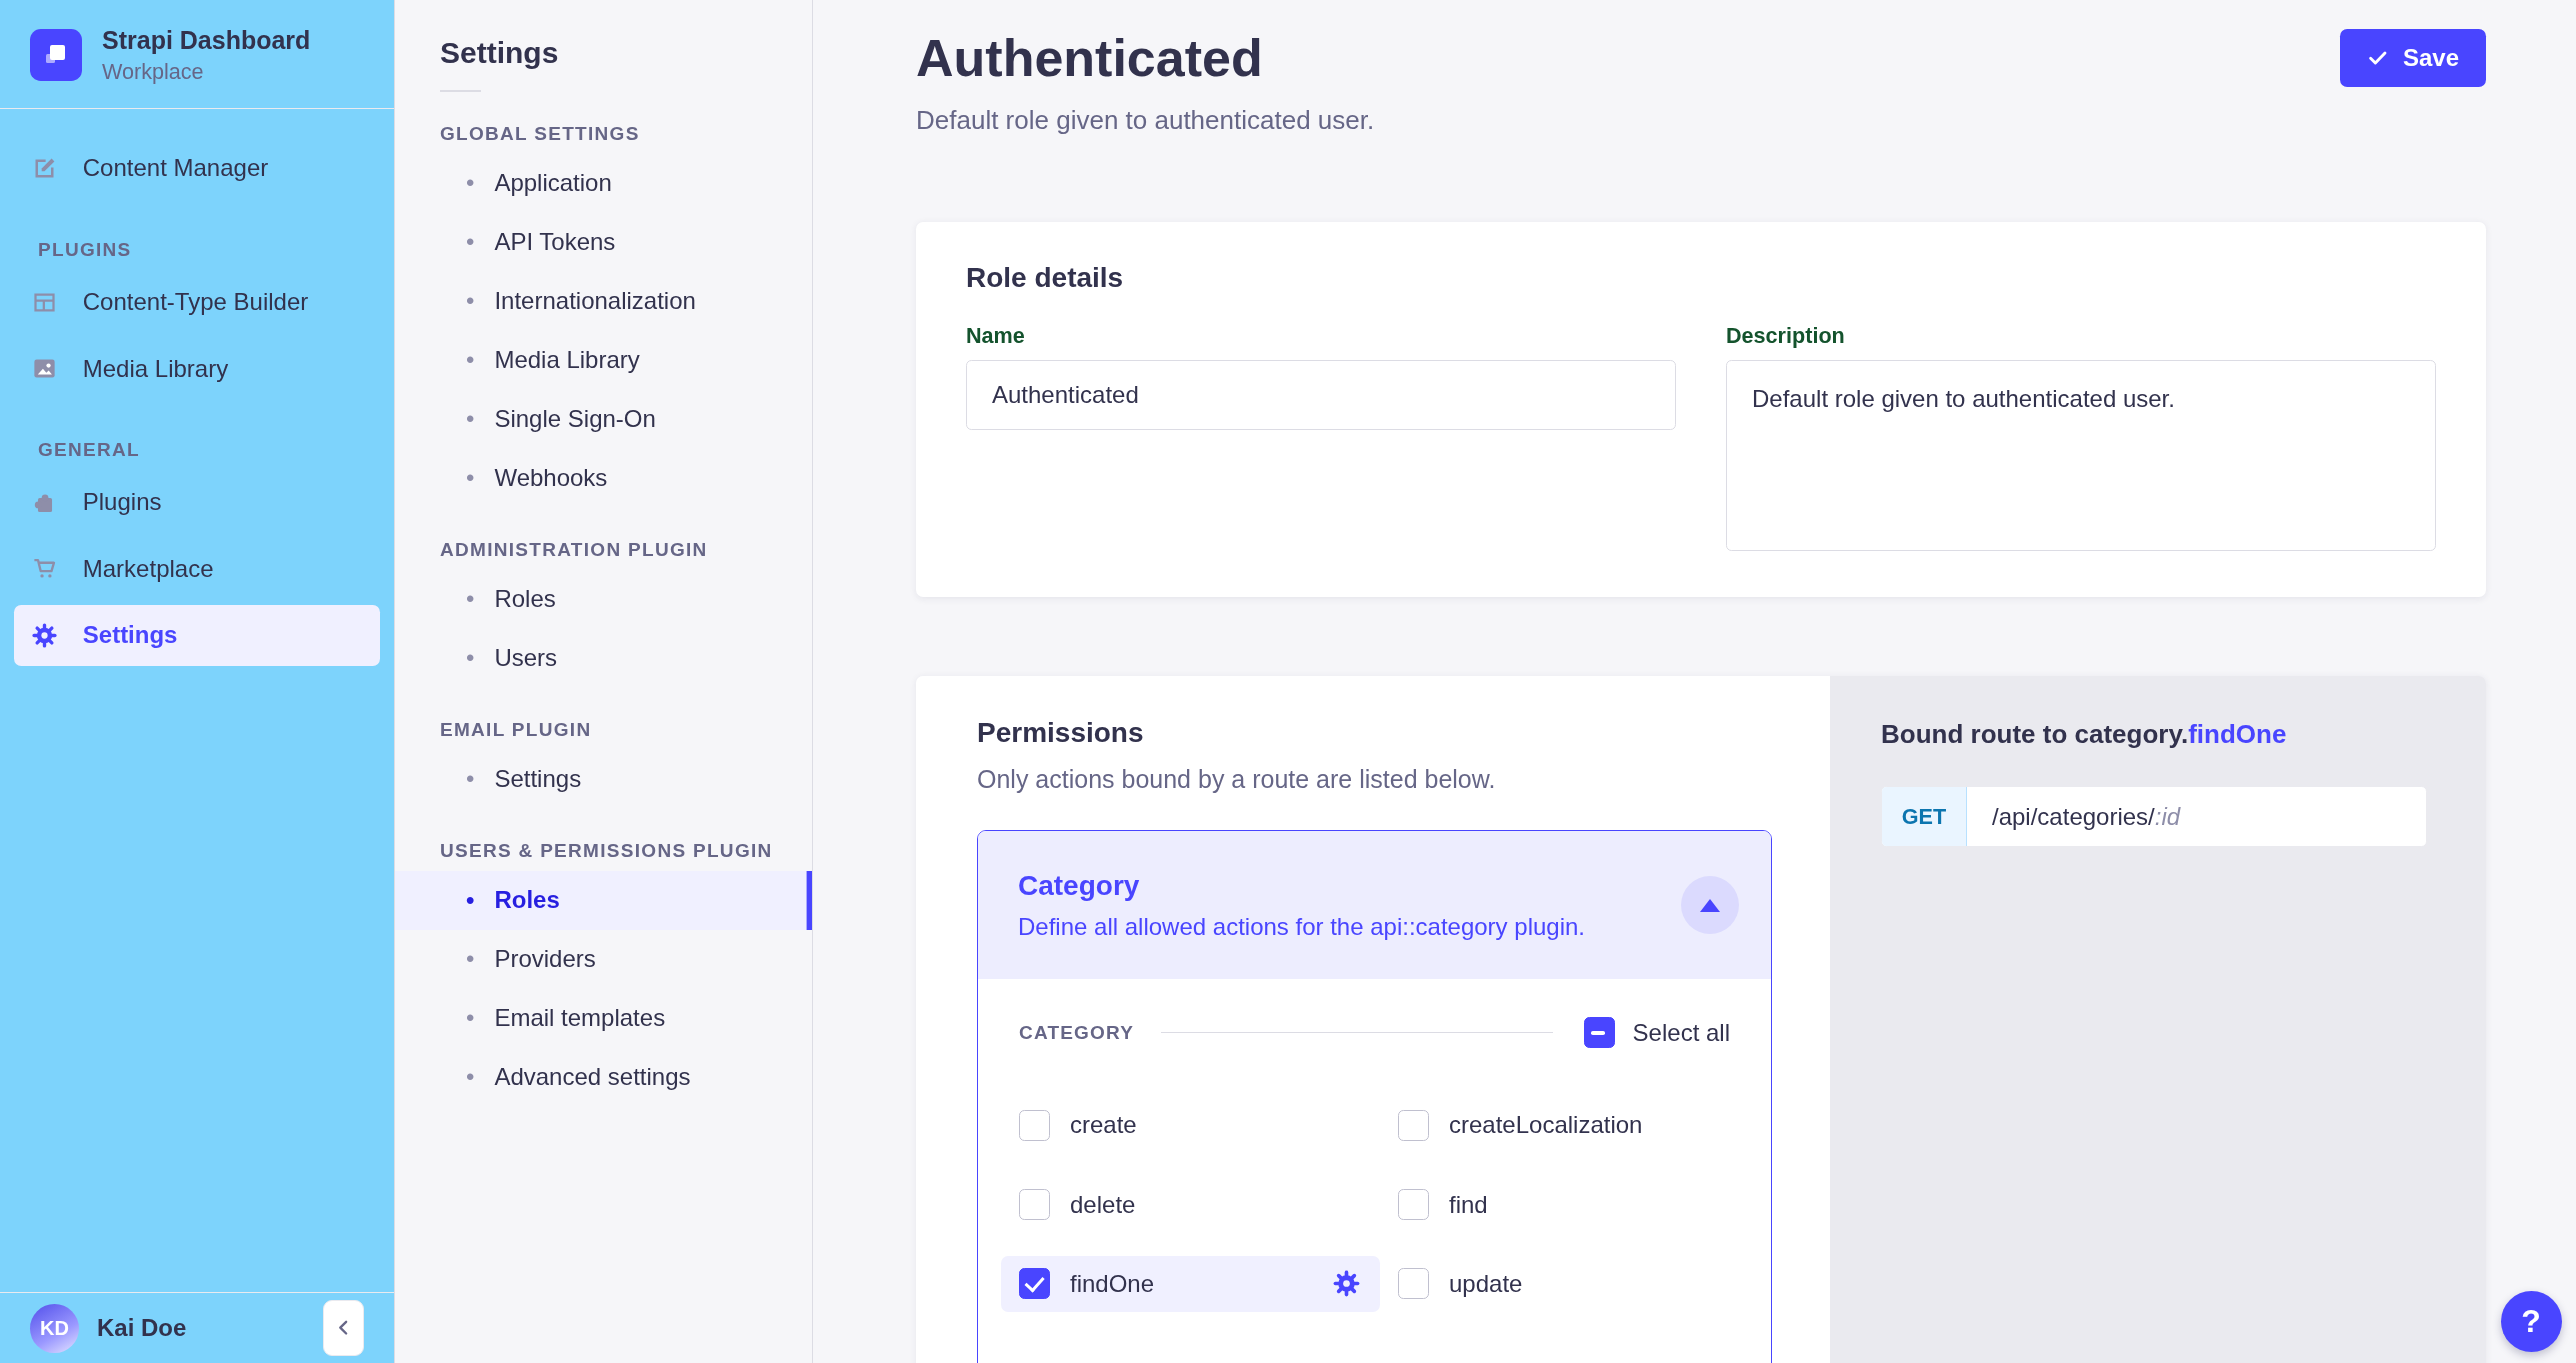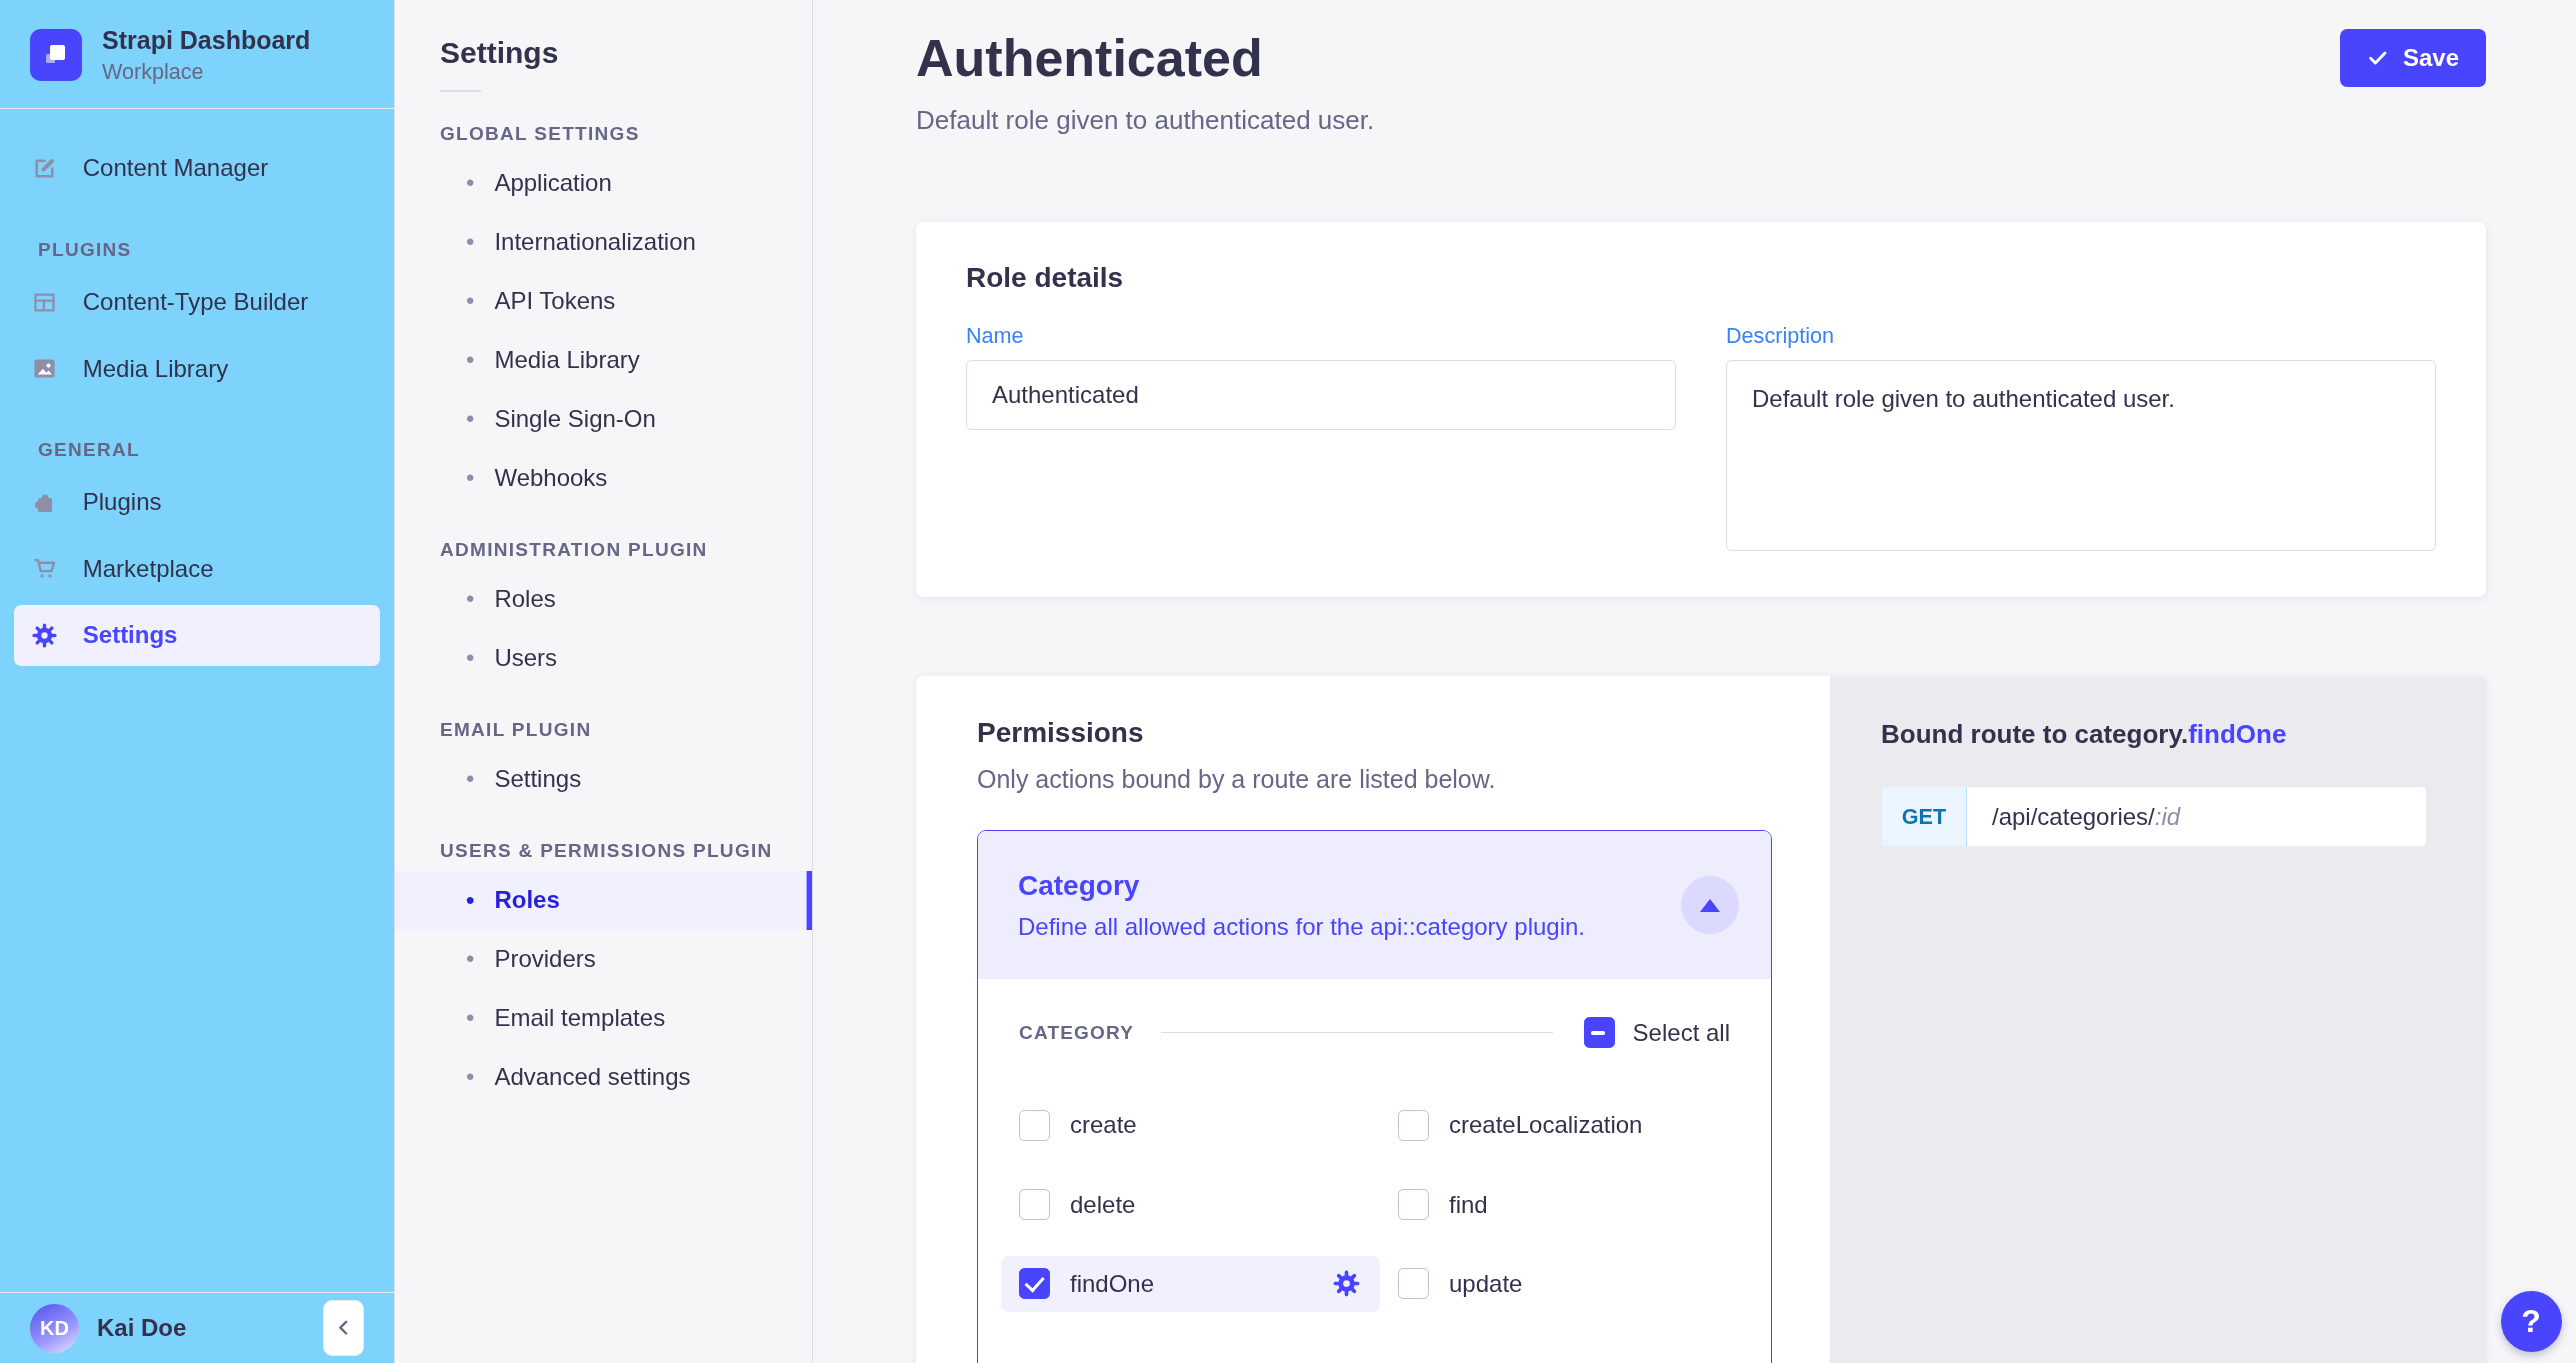--- a/index.html
+++ b/index.html
@@ -80,21 +80,21 @@
   }
   
   .card {
     margin-top:86px; background:#fff; border-radius:7.2px;
     box-shadow:0 1.8px 7.2px rgba(33,33,82,0.08);
     padding:40px 50px 43px;
   }
   .card-heading { font-size:28px; font-weight:700; color:#32324D; }
   .fields-row { display:flex; gap:50px; margin-top:29px; }
   .field { flex:1 1 0; }
-  .field-label { font-size:21.6px; font-weight:400; color:#3b82f6; margin-bottom:10.8px; }
+  .field-label { font-size:21.6px; font-weight:700; color:#14532d; margin-bottom:10.8px; }
   .text-input {
     width:100%; height:70px; border:0.9px solid #DCDCE4; border-radius:5.4px;
     padding:0 25px; font-size:24px; color:#32324D; background:#fff;
     font-family:"Liberation Sans",sans-serif; outline:none;
   }
   .text-area {
     width:100%; height:191px; border:0.9px solid #DCDCE4; border-radius:5.4px;
     padding:21.6px 25px; font-size:24px; color:#32324D; background:#fff;
     font-family:"Liberation Sans",sans-serif; outline:none; resize:none; line-height:32px;
   }
@@ -273,24 +273,24 @@
 <nav class="sub-nav">
   <div class="sub-nav-title">Settings</div>
   <div class="sub-nav-rule"></div>
 
   <div class="sub-section">
     <div class="sub-section-title">GLOBAL SETTINGS</div>
     <div class="sub-item">
         <span>Application</span>
       </div>
     <div class="sub-item">
+        <span>API Tokens</span>
+      </div>
+    <div class="sub-item">
         <span>Internationalization</span>
-      </div>
-    <div class="sub-item">
-        <span>API Tokens</span>
       </div>
     <div class="sub-item">
         <span>Media Library</span>
       </div>
     <div class="sub-item">
         <span>Single Sign-On</span>
       </div>
     <div class="sub-item">
         <span>Webhooks</span>
       </div>

